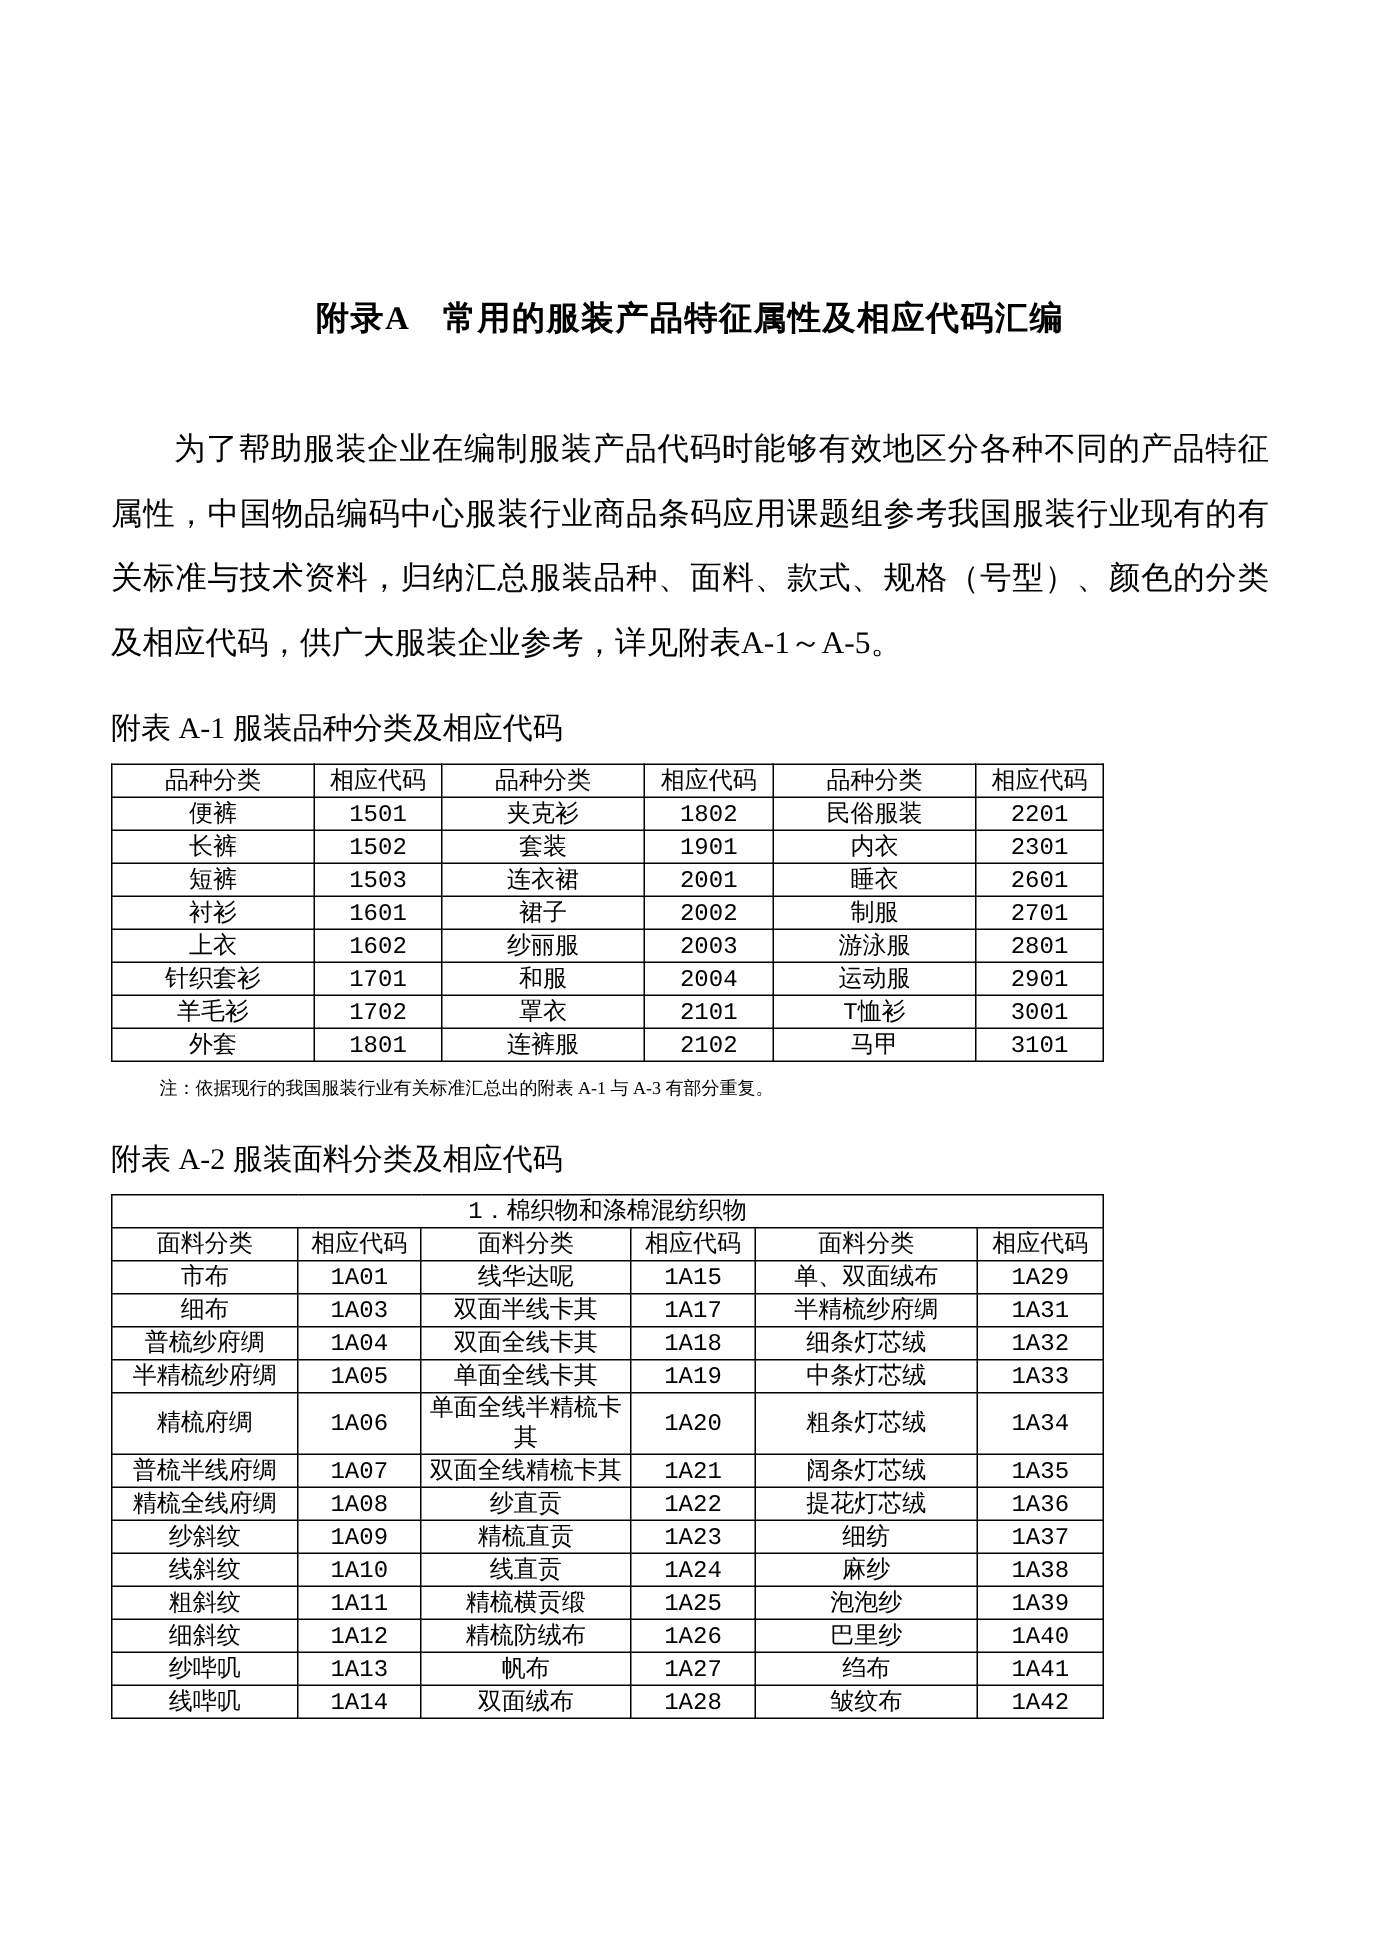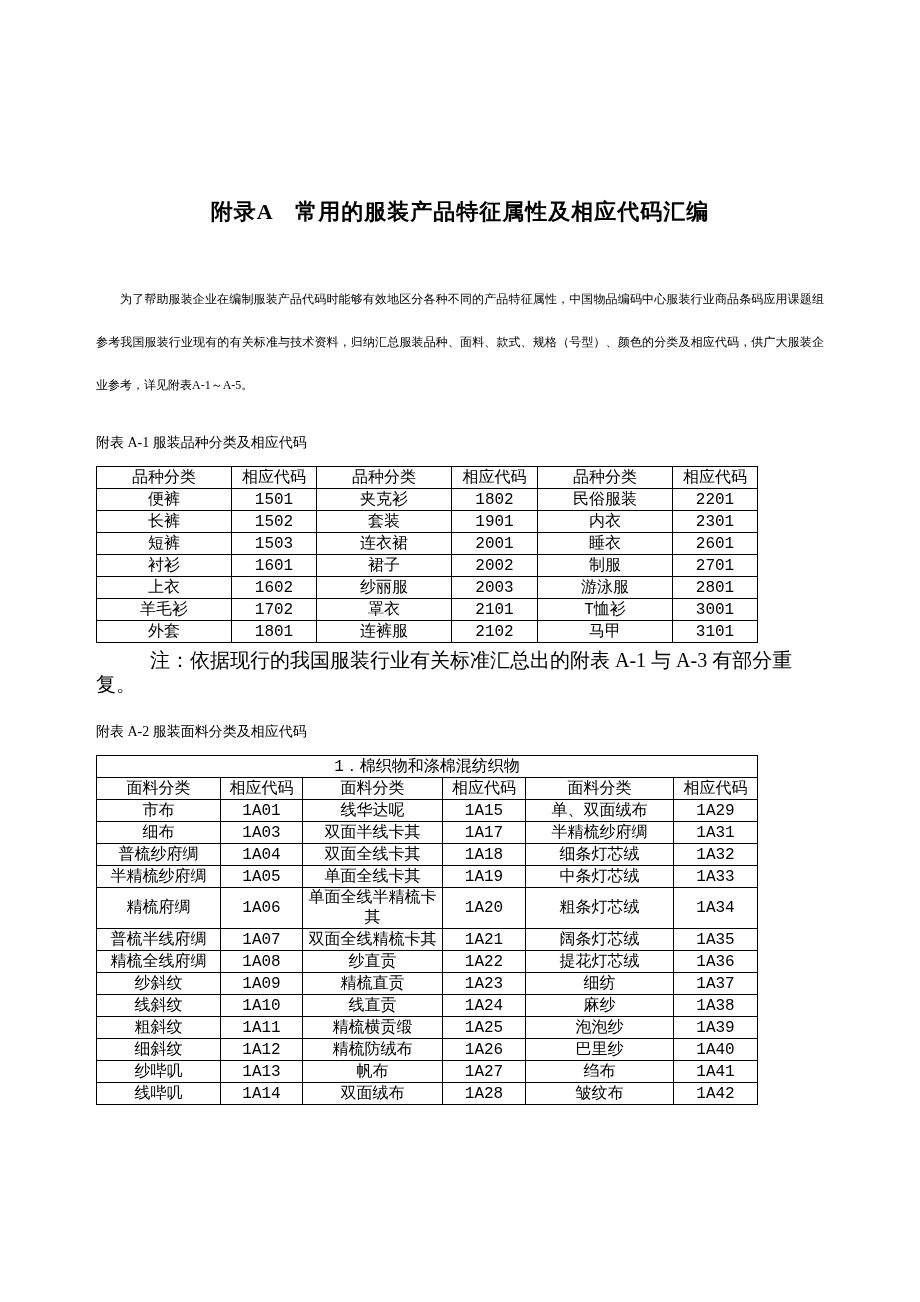--- a/index.html
+++ b/index.html
@@ -6,40 +6,40 @@
   html, body { background: #ffffff; }
   body {
     font-family: "Liberation Serif", "DejaVu Serif", serif;
     color: #000000;
   }
   .page {
     position: relative;
     width: 920px;
     height: 1302px;
     background: #ffffff;
-    padding: 0 96px;
+    padding: 0 74px;
     overflow: hidden;
   }
   .doc-title {
     margin-top: 196px;
     text-align: center;
     font-size: 22px;
     font-weight: bold;
     line-height: 32px;
     letter-spacing: 1px;
   }
   .body-paragraph {
     margin-top: 50px;
-    font-size: 12px;
+    font-size: 21px;
     line-height: 43px;
     text-align: justify;
     text-indent: 2em;
   }
   .table-caption {
-    font-size: 14px;
+    font-size: 20px;
     line-height: 20px;
   }
   .caption-a1 { margin-top: 26px; }
   .caption-a2 { margin-top: 26px; }
   table.data-table {
     border-collapse: collapse;
     table-layout: fixed;
     width: 661px;
     margin-top: 13px;
     font-family: Liberation Mono, monospace;
@@ -54,21 +54,21 @@
     padding: 0 2px;
     overflow: hidden;
   }
   td.group-header-cell {
     text-align: left;
     padding-left: 16px;
     margin-left: 28px;
   }
   .note {
     margin-top: 5px;
-    font-size: 20px;
+    font-size: 12px;
     line-height: 24px;
     text-indent: 2.7em;
   }
 </style>
 </head>
 <body>
 
 <div class="page">
 
   <div class="doc-title">附录A　常用的服装产品特征属性及相应代码汇编</div>
@@ -129,20 +129,28 @@
           <td>制服</td>
           <td>2701</td>
         </tr>
         <tr>
           <td>上衣</td>
           <td>1602</td>
           <td>纱丽服</td>
           <td>2003</td>
           <td>游泳服</td>
           <td>2801</td>
+        </tr>
+        <tr>
+          <td>针织套衫</td>
+          <td>1701</td>
+          <td>和服</td>
+          <td>2004</td>
+          <td>运动服</td>
+          <td>2901</td>
         </tr>
         <tr>
           <td>羊毛衫</td>
           <td>1702</td>
           <td>罩衣</td>
           <td>2101</td>
           <td>T恤衫</td>
           <td>3001</td>
         </tr>
         <tr>

